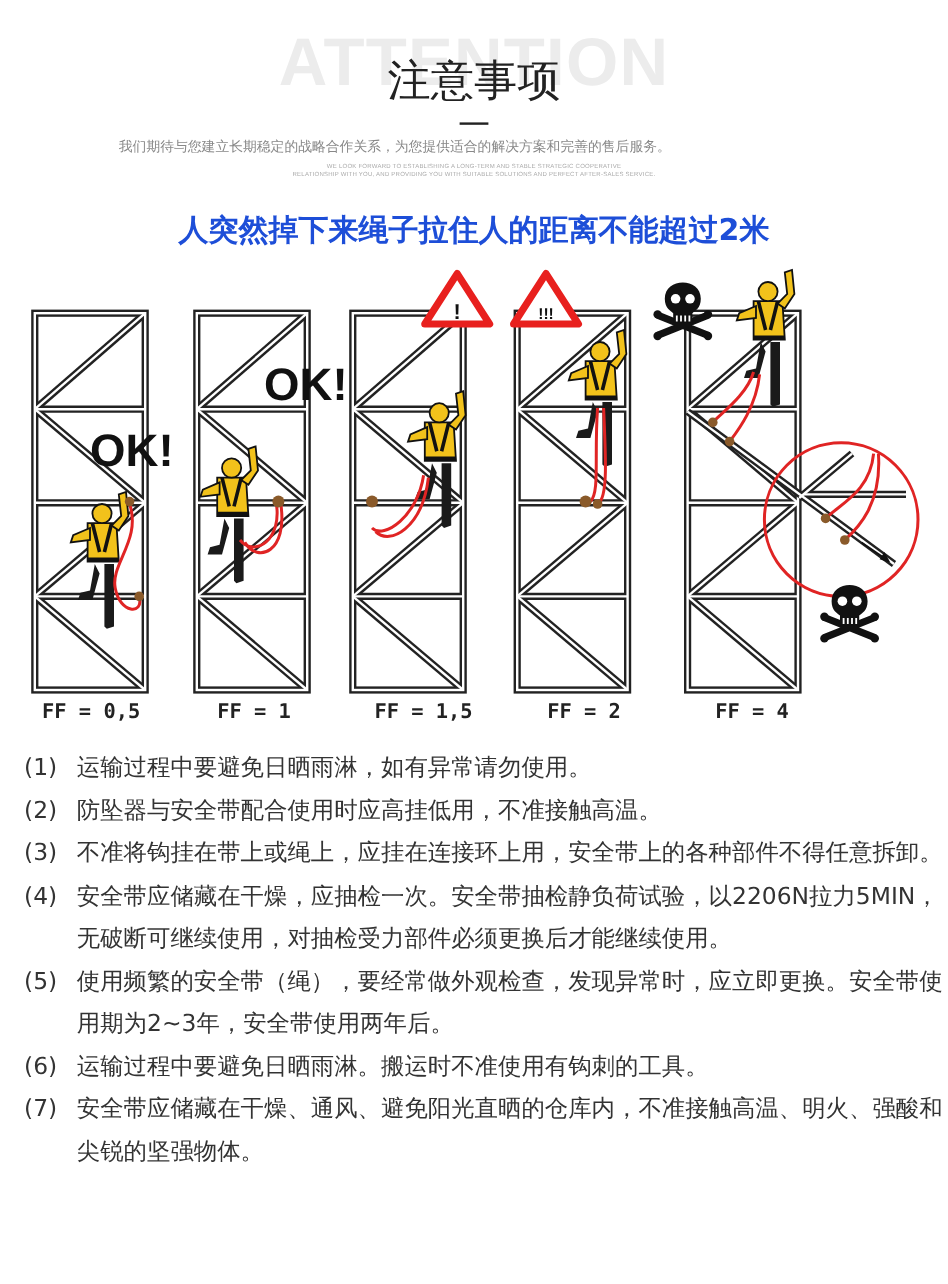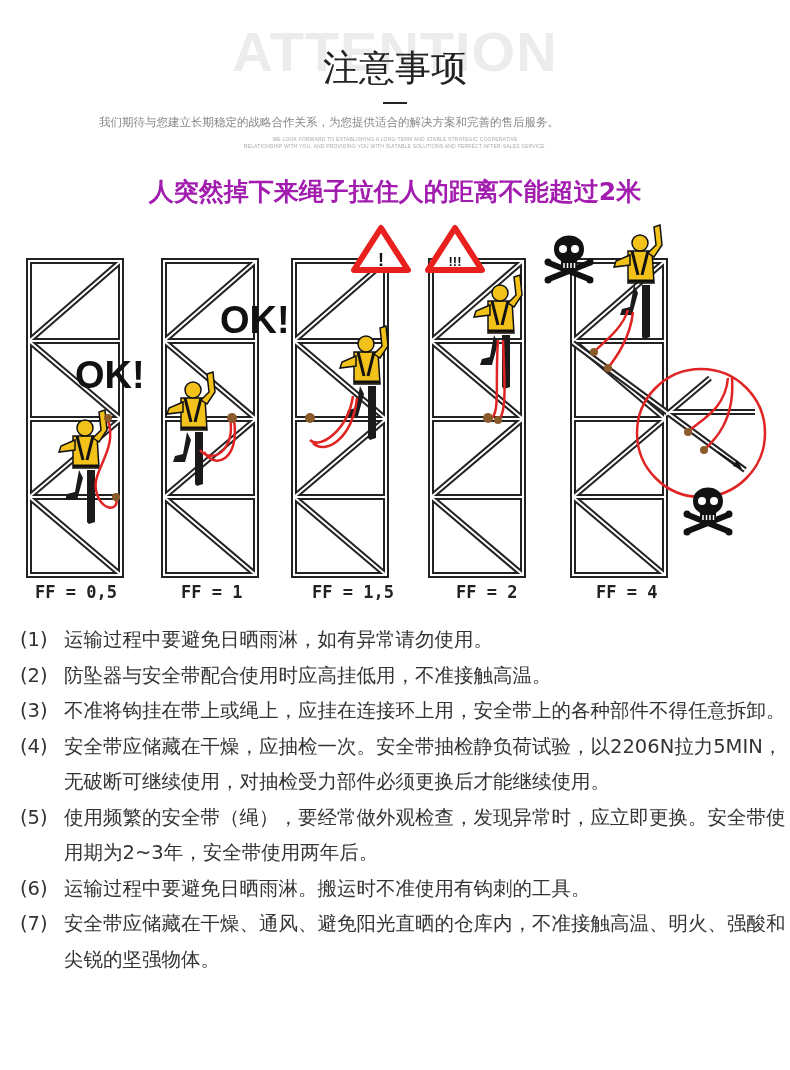--- a/index.html
+++ b/index.html
@@ -2,21 +2,21 @@
 <html><head>
 <meta charset="utf-8">
 <style>
   html,body{margin:0;padding:0;background:#fff;}
   body{width:790px;height:1070px;position:relative;overflow:hidden;font-family:"DejaVu Sans","Liberation Sans",sans-serif;color:#333;}
   .watermark{position:absolute;left:0;width:790px;top:22px;text-align:center;font-family:"Liberation Sans",sans-serif;font-weight:bold;font-size:56px;letter-spacing:1px;color:#ececec;line-height:60px;}
   .title{position:absolute;left:0;width:790px;top:38px;text-align:center;font-size:36px;color:#222;line-height:60px;font-weight:300;}
   .title-bar{position:absolute;left:383px;top:102px;width:24px;height:2px;background:#222;}
   .subtitle-cn{position:absolute;left:0;width:658px;top:114px;text-align:center;font-size:11.5px;color:#888;line-height:16px;}
   .subtitle-en{position:absolute;left:0;width:790px;top:136px;text-align:center;font-size:5px;color:#aaa;line-height:7px;letter-spacing:0.2px;font-family:"Liberation Sans",sans-serif;}
-  .headline{position:absolute;left:0;width:790px;top:174px;text-align:center;font-size:25px;font-weight:bold;color:#a21caf;line-height:36px;}
+  .headline{position:absolute;left:0;width:790px;top:174px;text-align:center;font-size:25px;font-weight:bold;color:#1d4ed8;line-height:36px;}
   .diagram{position:absolute;left:0;top:215px;width:790px;height:400px;}
   .notes{position:absolute;left:20px;top:622px;width:770px;}
   .note{display:flex;font-size:19.5px;line-height:35.5px;color:#333;}
   .note .num{width:44px;flex:0 0 44px;}
   .note .txt{flex:1;}
 </style>
 </head>
 <body>
 
 <div class="watermark">ATTENTION</div>

